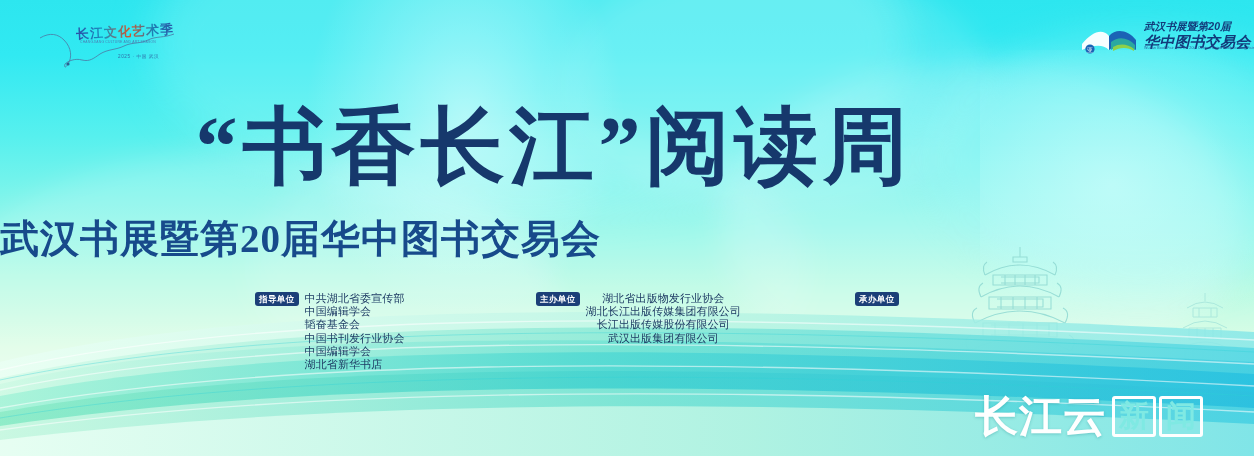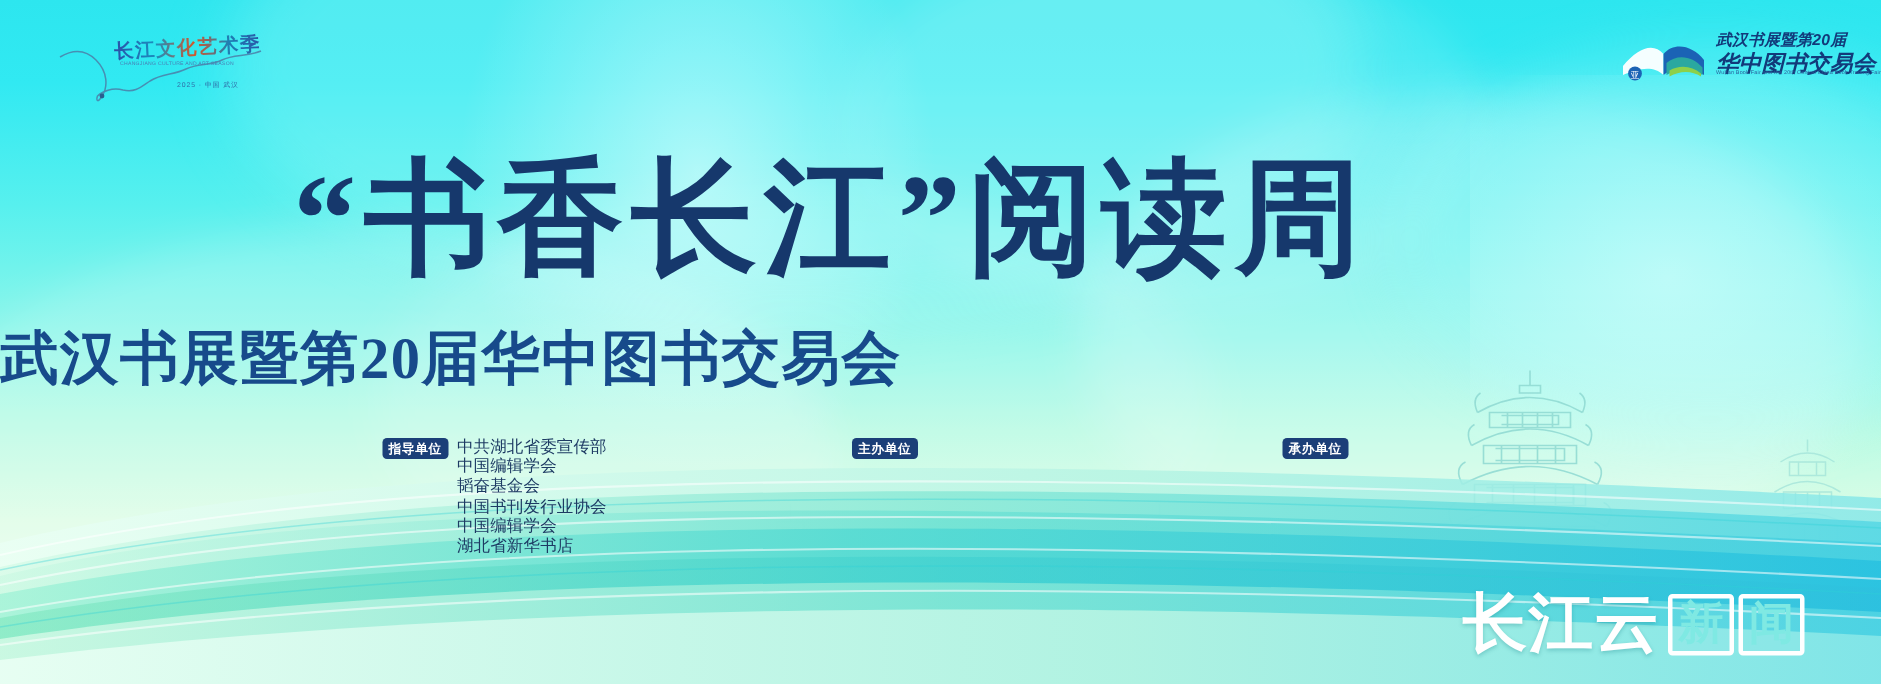--- a/index.html
+++ b/index.html
@@ -98,21 +98,21 @@
   #sub-title{
     position:absolute;left:0;top:212px;width:1254px;text-align:left;
     font-family:"Liberation Serif","DejaVu Serif",serif;
     font-size:39px;font-weight:bold;color:#174a8b;letter-spacing:1px;
     white-space:nowrap;
   }
 
   
   .credit{position:absolute;display:flex;align-items:flex-start;gap:6px;}
   #credit-0{left:255px;top:292px;}
-  #credit-1{left:568px;top:292px;text-align:center;}
+  #credit-1{left:536px;top:292px;text-align:center;}
   #credit-2{left:855px;top:292px;flex-direction:column;}
   .badge{
     background:#1b3f78;color:#fff;border-radius:3px;
     font-size:8.5px;line-height:11px;padding:1.5px 4px;
     white-space:nowrap;font-weight:bold;letter-spacing:.4px;
     font-family:"Liberation Sans","DejaVu Sans",sans-serif;
     flex:0 0 auto;
   }
   .credit-lines{display:flex;flex-direction:column;}
   .credit-lines div{
@@ -307,20 +307,26 @@
       <div>中国编辑学会</div>
       <div>韬奋基金会</div>
       <div>中国书刊发行业协会</div>
       <div>中国编辑学会</div>
       <div>湖北省新华书店</div>
     </div>
   </div>
 
   <div class="credit" id="credit-1">
     <div class="badge">主办单位</div>
+    <div class="credit-lines">
+      <div>湖北省出版物发行业协会</div>
+      <div>湖北长江出版传媒集团有限公司</div>
+      <div>长江出版传媒股份有限公司</div>
+      <div>武汉出版集团有限公司</div>
+    </div>
   </div>
 
   <div class="credit" id="credit-2">
     <div class="badge">承办单位</div>
   </div>
 
   <div id="watermark">
     <div class="wm-a">长江云</div>
     <div class="wm-b">
       <span>新</span>

